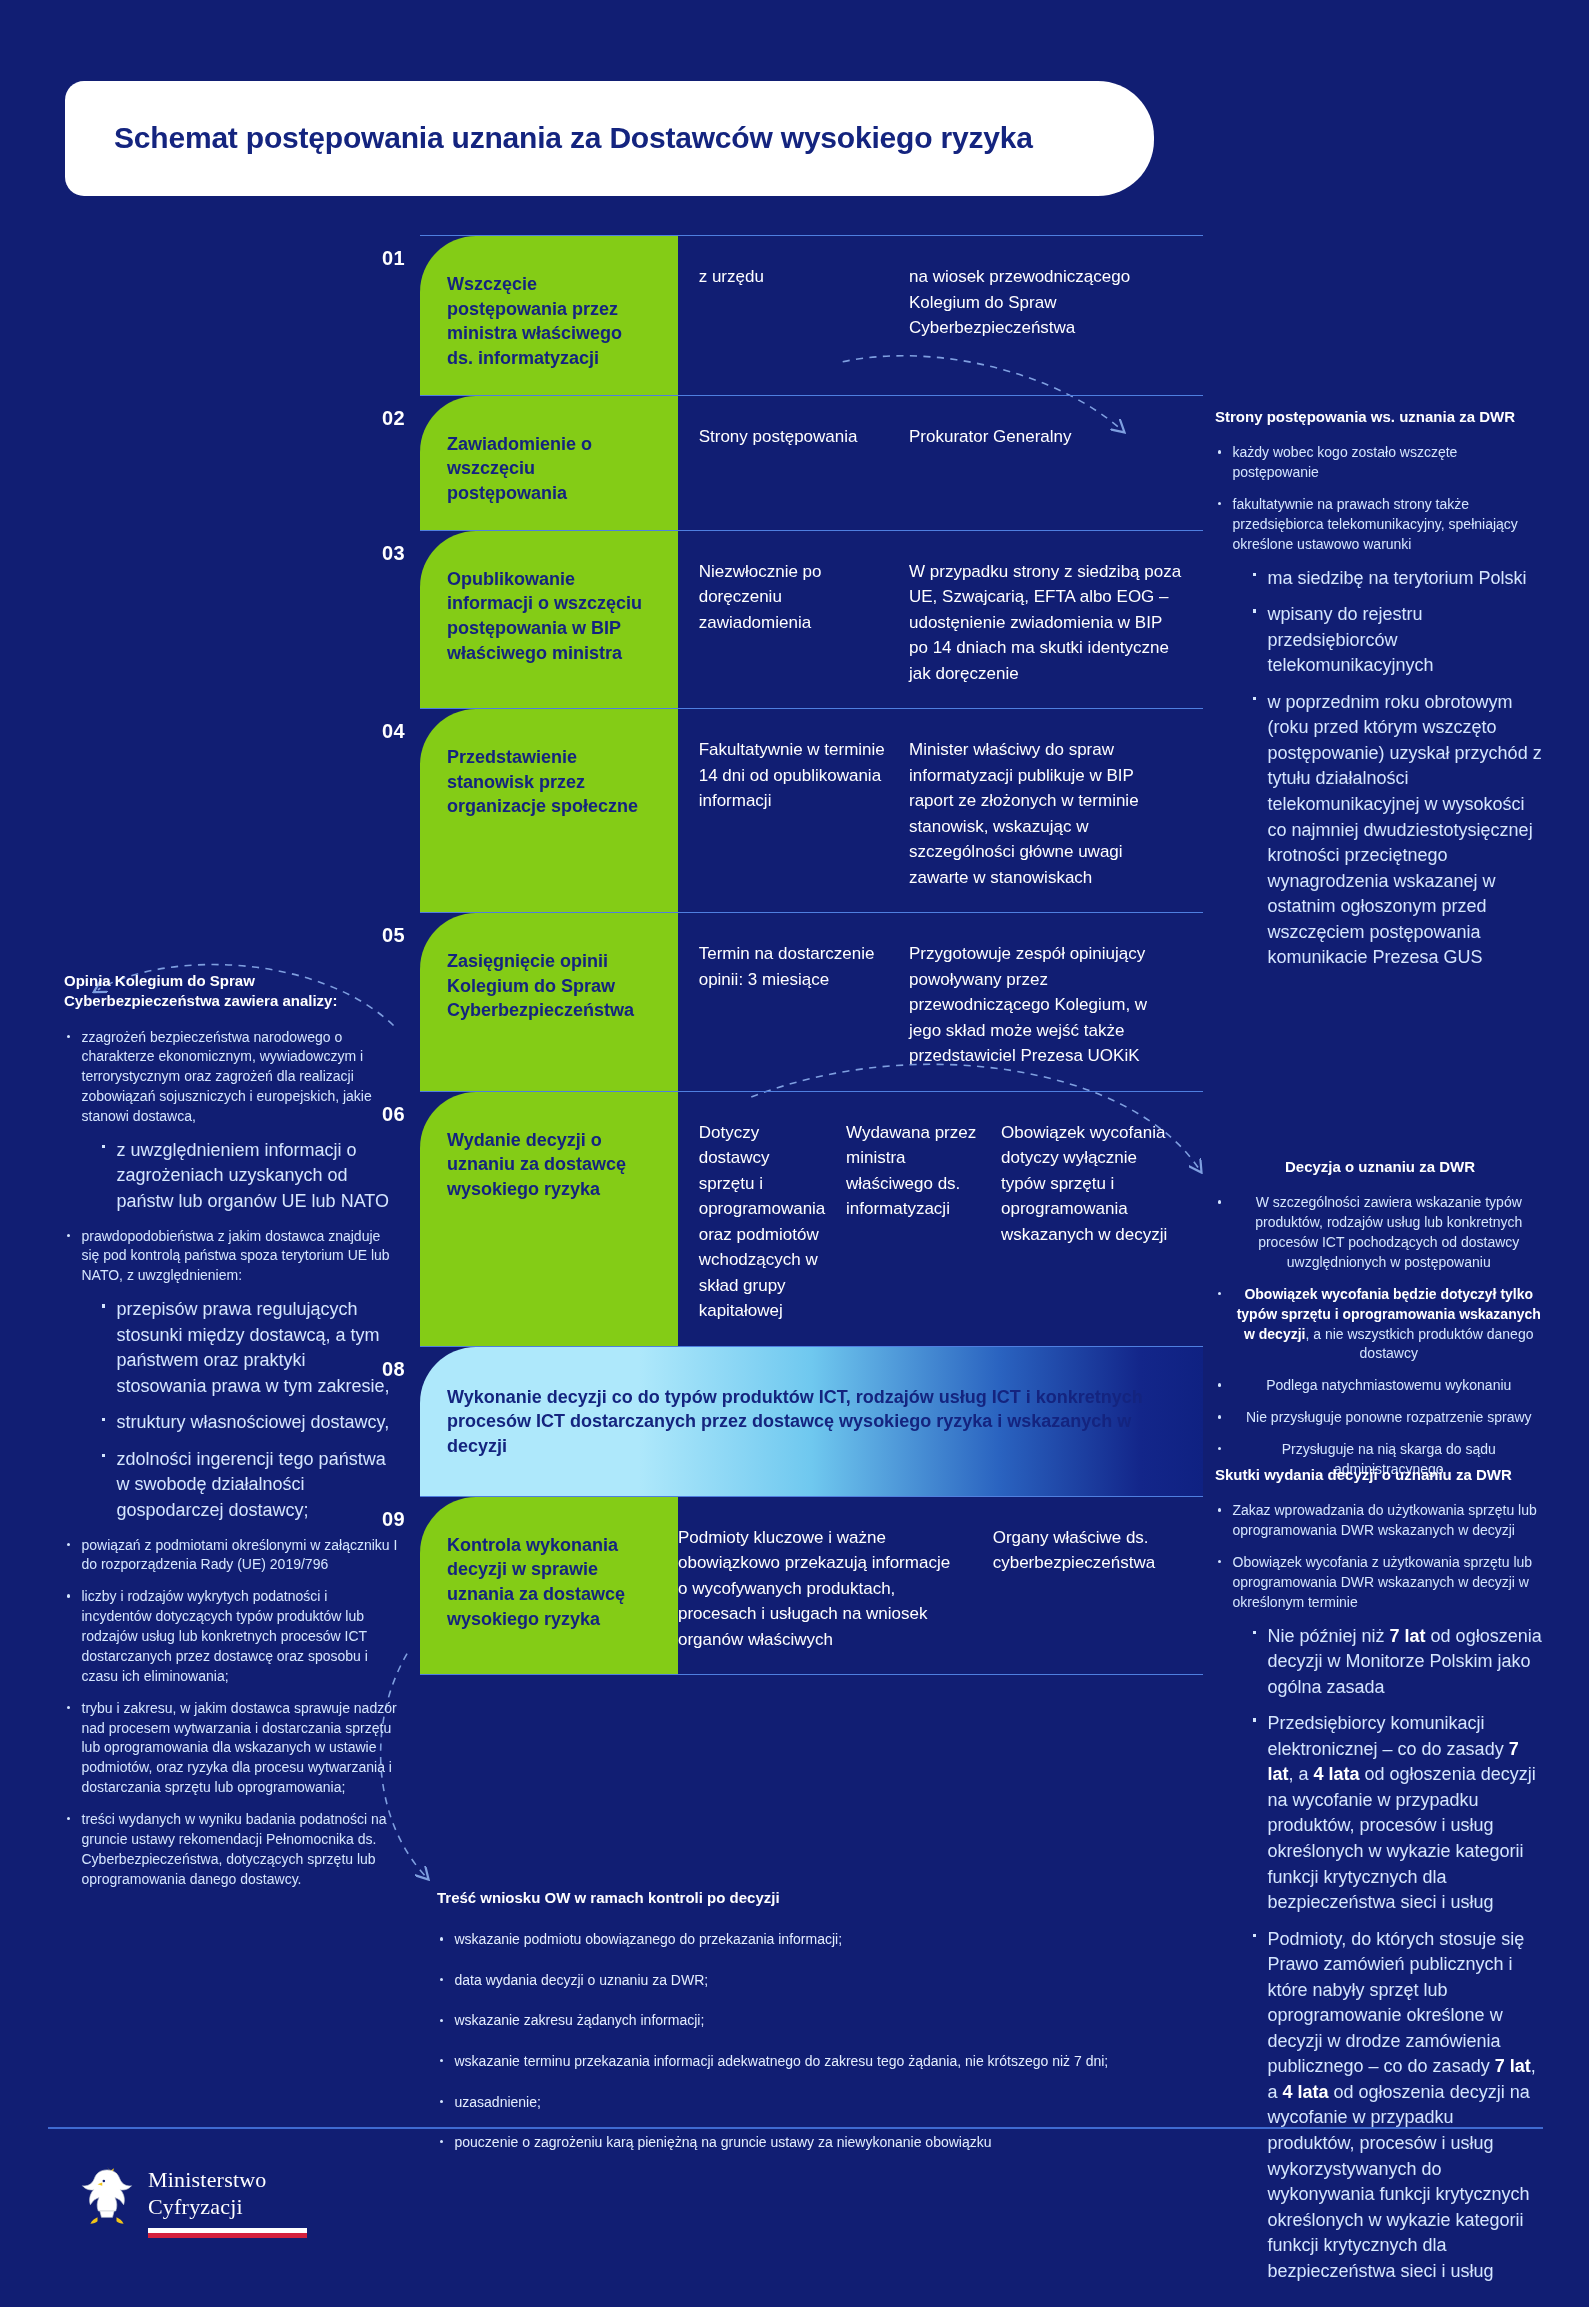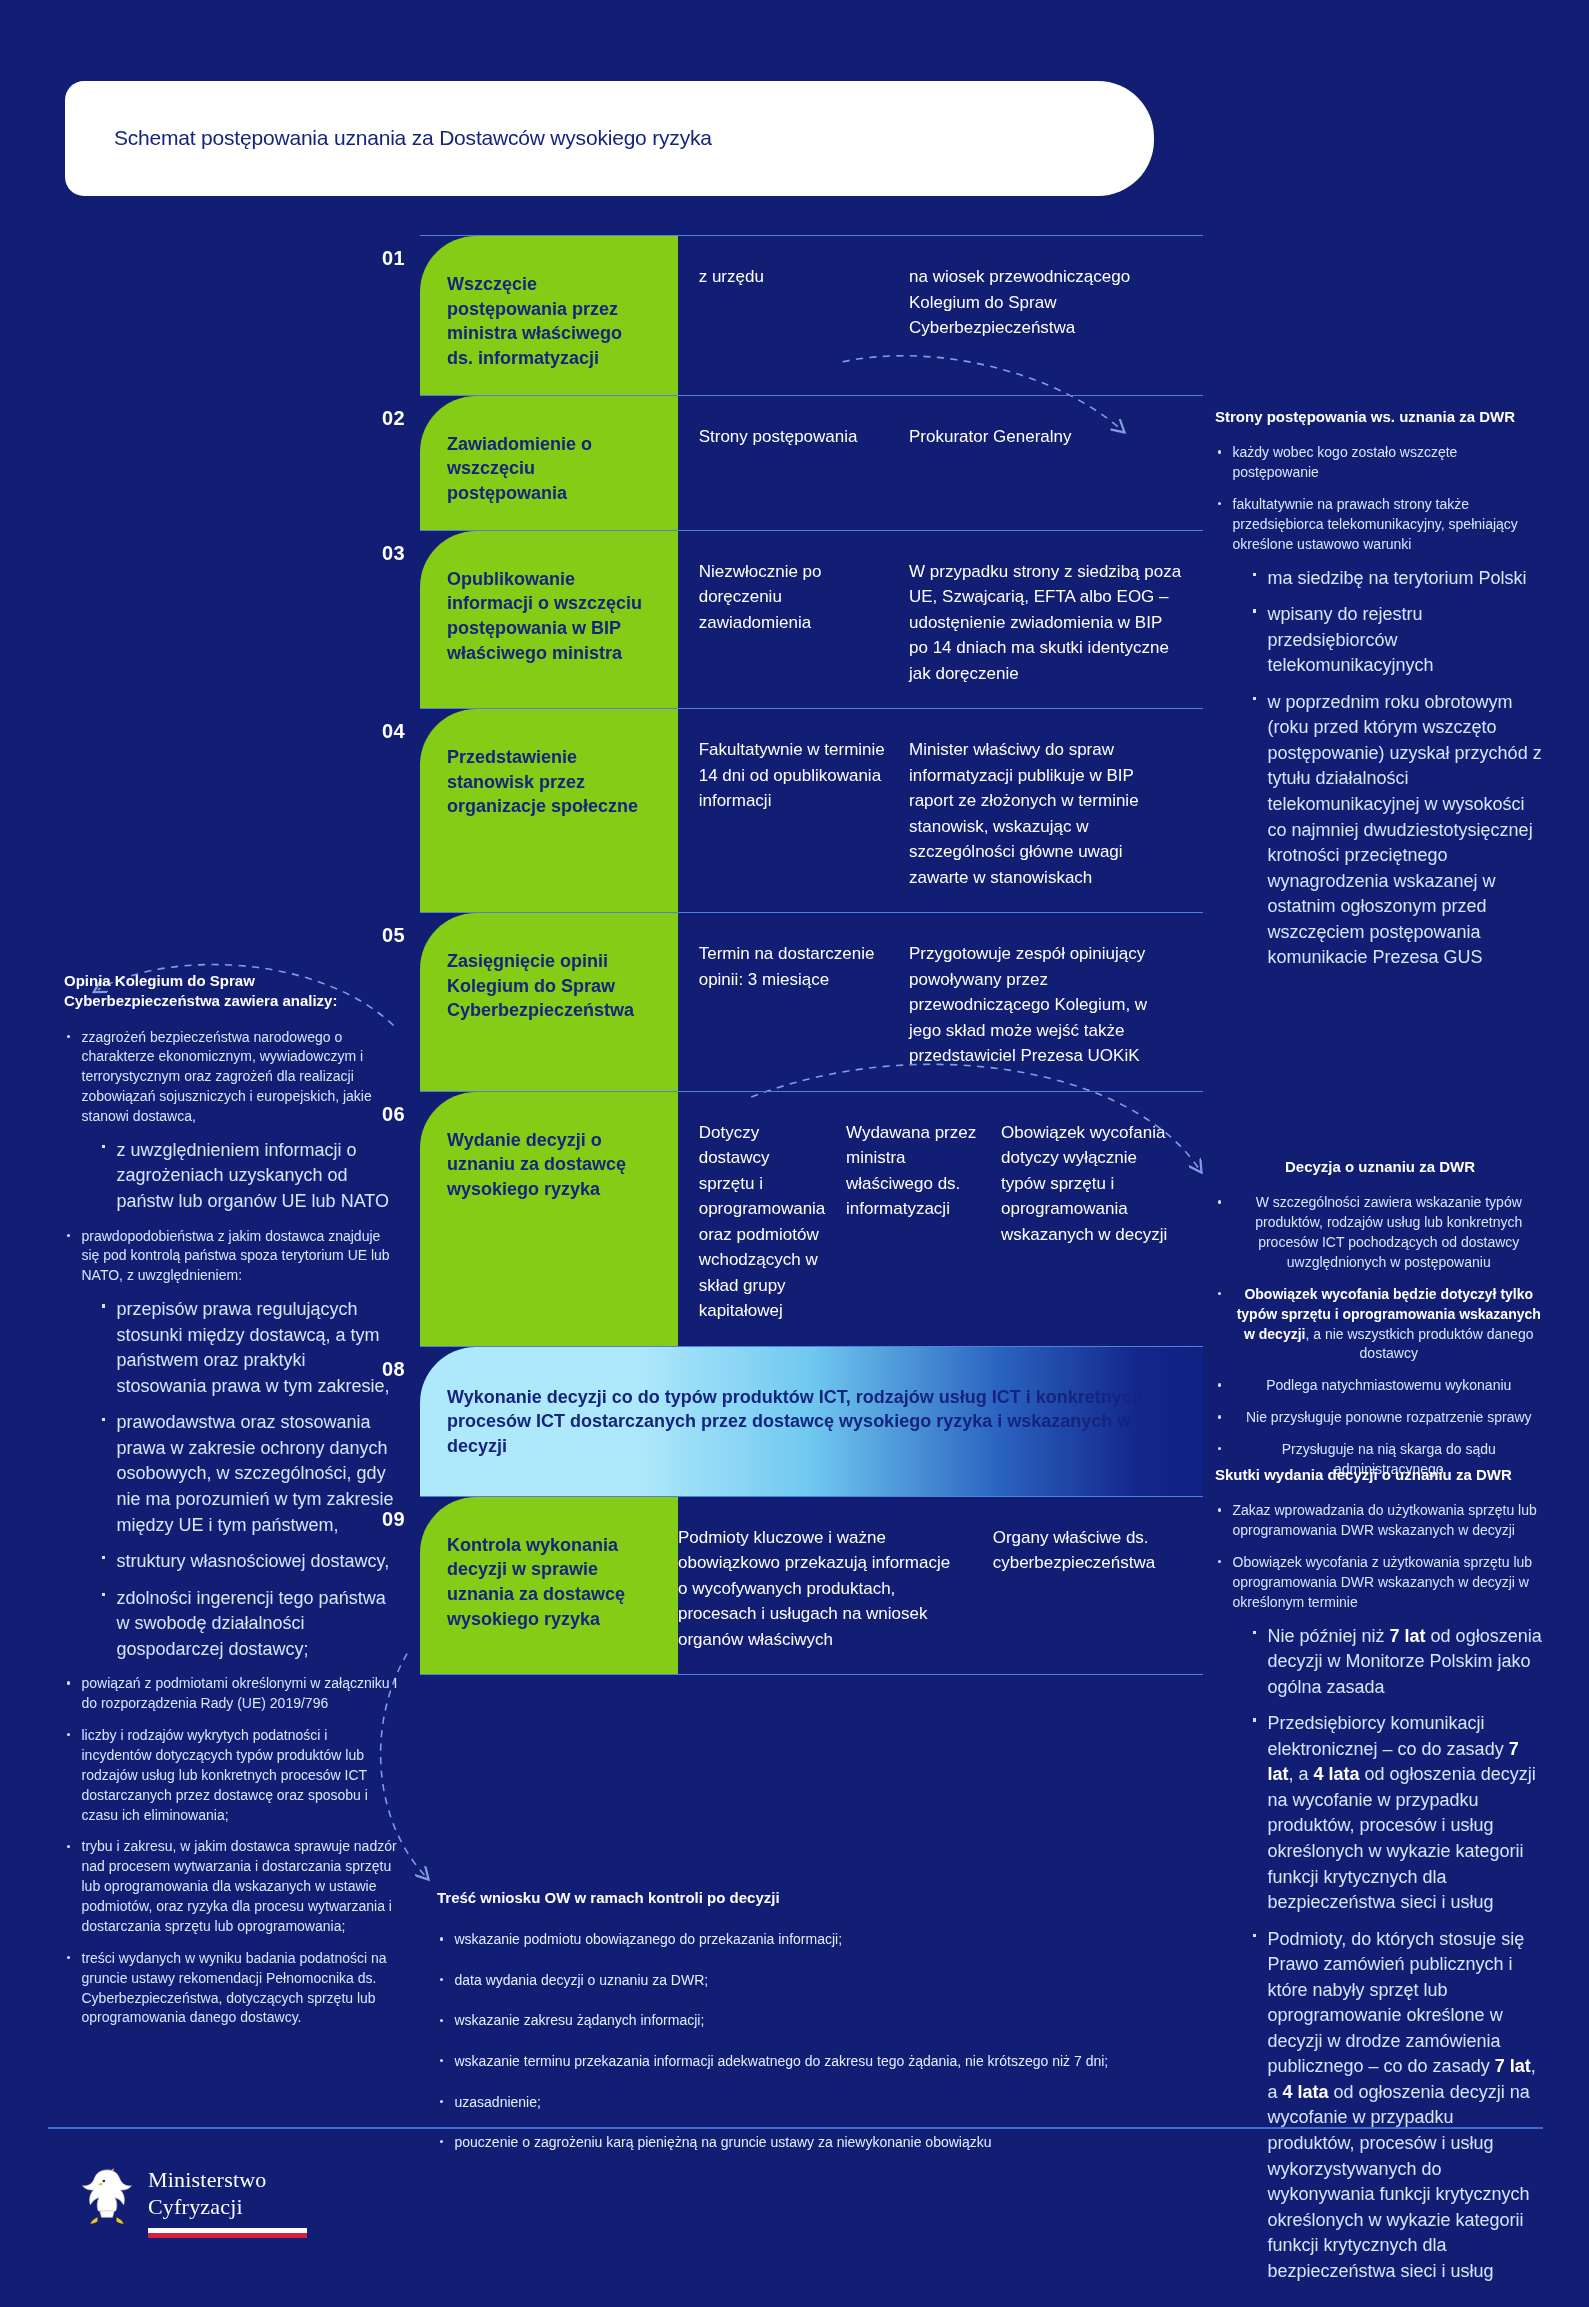--- a/index.html
+++ b/index.html
@@ -15,21 +15,21 @@
   .page{position:absolute;inset:0;background:#111e73;}
 
   
   .title-card{
     position:absolute;left:65px;top:81px;width:1089px;height:115px;
     background:#ffffff;border-radius:19px 19px 19px 19px;
     display:flex;align-items:center;
   }
   .title-card.r{border-top-right-radius:56px;border-bottom-right-radius:56px;}
   .title-text{
-    color:#14247f;font-size:21px;font-weight:normal;letter-spacing:-0.2px;
+    color:#14247f;font-size:30px;font-weight:bold;letter-spacing:-0.2px;
     padding-left:49px;line-height:1.15;
   }
 
   
   .flow{position:absolute;left:420px;top:235px;width:783px;}
   .step{position:relative;display:flex;border-top:1.6px solid #4f7fe0;}
   .step:last-child{border-bottom:1.6px solid #4f7fe0;}
   .step-num{
     position:absolute;left:-38px;top:11px;
     font-size:20px;font-weight:bold;color:#ffffff;letter-spacing:0.4px;
@@ -207,21 +207,20 @@
   </div>
 
   <div class="side" id="left-panel">
     <h4>Opinia Kolegium do Spraw Cyberbezpieczeństwa zawiera analizy:</h4>
     <ul class="bl">
         <li>zzagrożeń bezpieczeństwa narodowego o charakterze ekonomicznym, wywiadowczym i terrorystycznym oraz zagrożeń dla realizacji zobowiązań sojuszniczych i europejskich, jakie stanowi dostawca,<ul class="bl2">
             <li>z uwzględnieniem informacji o zagrożeniach uzyskanych od państw lub organów UE lub NATO</li>
           </ul></li>
         <li>prawdopodobieństwa z jakim dostawca znajduje się pod kontrolą państwa spoza terytorium UE lub NATO, z uwzględnieniem:<ul class="bl2">
             <li>przepisów prawa regulujących stosunki między dostawcą, a tym państwem oraz praktyki stosowania prawa w tym zakresie,</li>
-            <li>prawodawstwa oraz stosowania prawa w zakresie ochrony danych osobowych, w szczególności, gdy nie ma porozumień w tym zakresie między UE i tym państwem,</li>
             <li>struktury własnościowej dostawcy,</li>
             <li>zdolności ingerencji tego państwa w swobodę działalności gospodarczej dostawcy;</li>
           </ul></li>
         <li>powiązań z podmiotami określonymi w załączniku I do rozporządzenia Rady (UE) 2019/796</li>
         <li>liczby i rodzajów wykrytych podatności i incydentów dotyczących typów produktów lub rodzajów usług lub konkretnych procesów ICT dostarczanych przez dostawcę oraz sposobu i czasu ich eliminowania;</li>
         <li>trybu i zakresu, w jakim dostawca sprawuje nadzór nad procesem wytwarzania i dostarczania sprzętu lub oprogramowania dla wskazanych w ustawie podmiotów, oraz ryzyka dla procesu wytwarzania i dostarczania sprzętu lub oprogramowania;</li>
         <li>treści wydanych w wyniku badania podatności na gruncie ustawy  rekomendacji Pełnomocnika ds. Cyberbezpieczeństwa, dotyczących sprzętu lub oprogramowania danego dostawcy.</li>
       </ul>
   </div>
 

